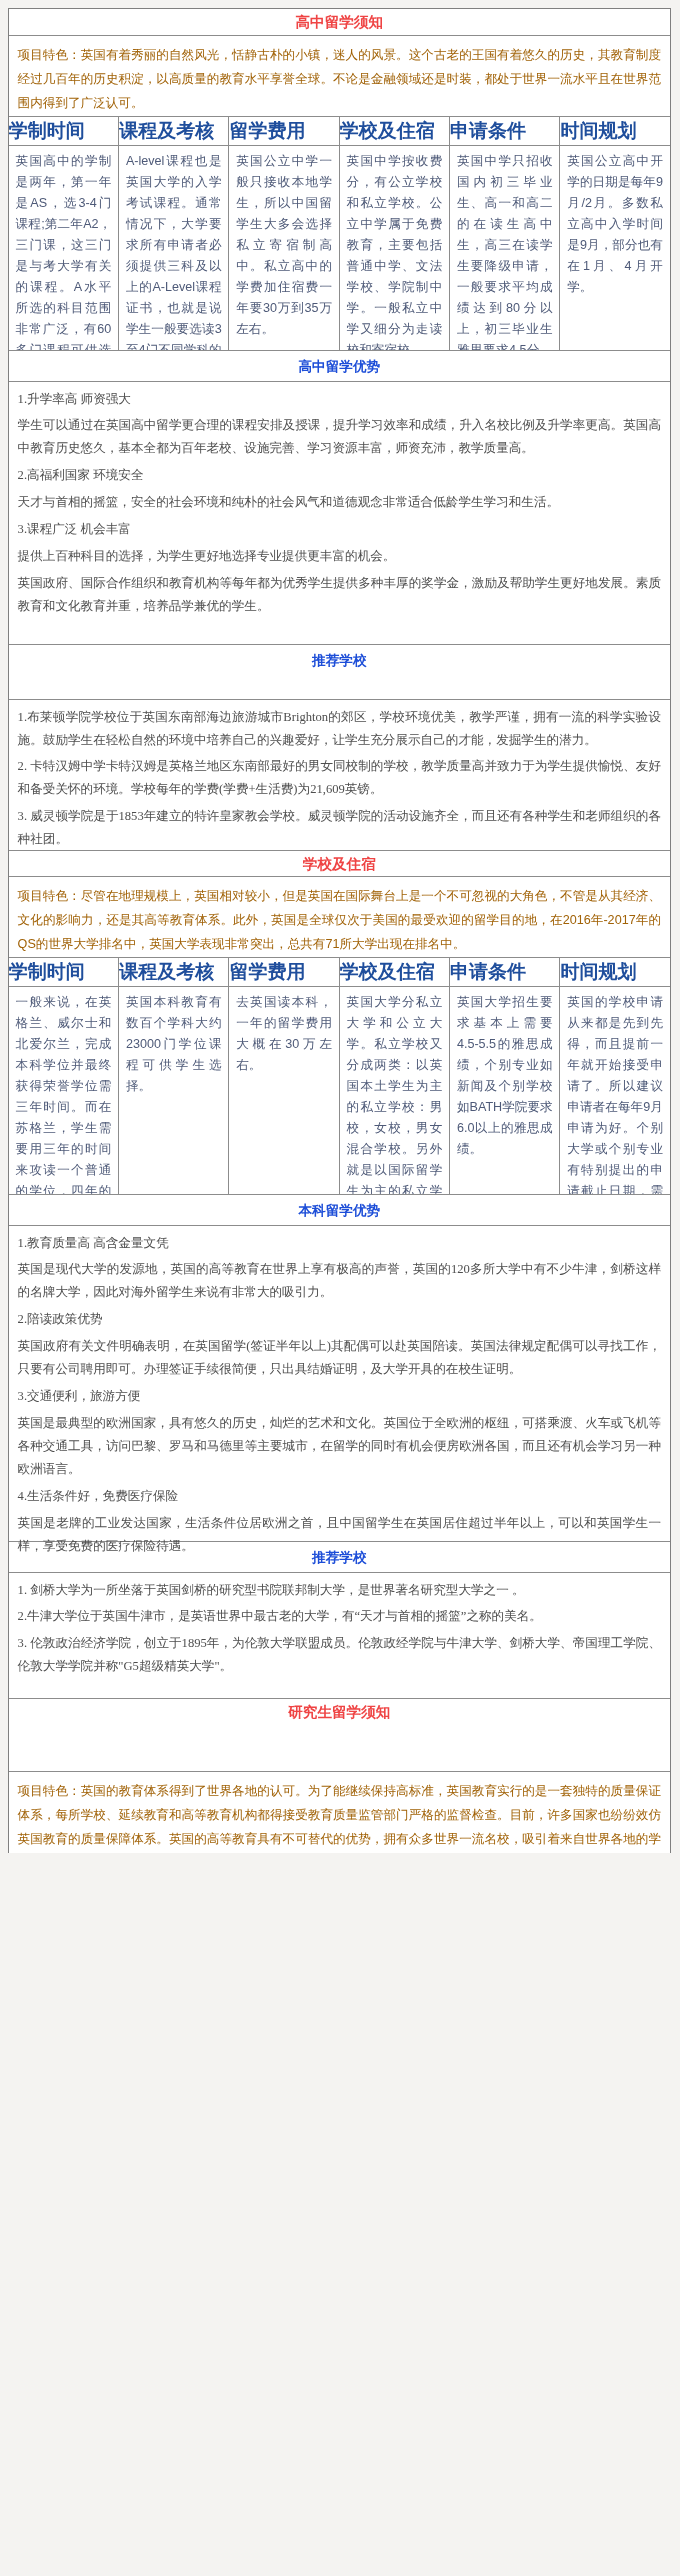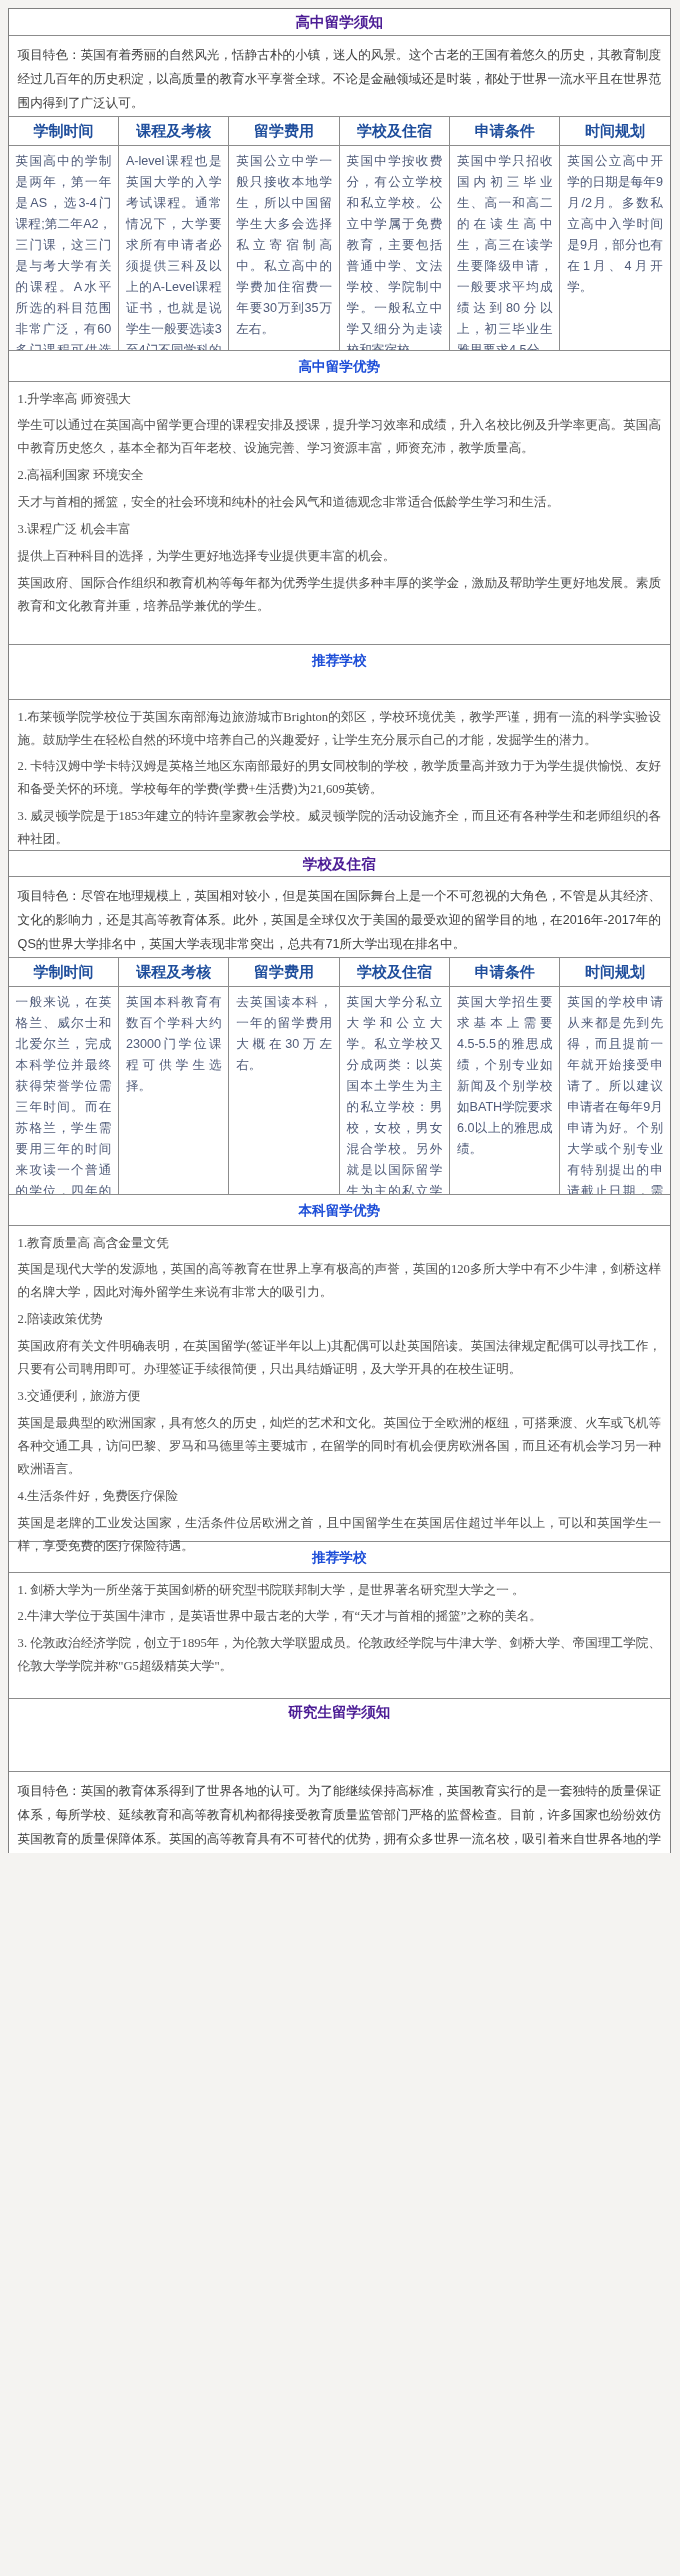--- a/index.html
+++ b/index.html
@@ -13,38 +13,38 @@
     position:absolute;top:7.8px;left:7.8px;width:663px;height:1845px;
     background:#ffffff;border:1px solid #7f7f7f;border-bottom:none;
     box-sizing:border-box;overflow:hidden;
   }
   .row{border-top:1px solid #8c8c8c;box-sizing:border-box;}
   .row:first-child{border-top:none;}
   .row-title{
     text-align:center;font-weight:bold;font-size:14.6px;
     height:26px;line-height:26px;
   }
-  .red{color:#4c1d95;text-align:center;}
+  .red{color:#ef4444;text-align:center;}
   .row-sub{
     text-align:center;font-weight:bold;font-size:13.6px;
     height:31px;line-height:31px;color:#1d4ed8;
   }
   .row-intro{
-    padding:6.8px 8.8px 0 8.8px;font-size:12.6px;line-height:24px;color:#404040;
+    padding:6.8px 8.8px 0 8.8px;font-size:12.6px;line-height:24px;color:#a16207;
     text-align:justify;box-sizing:border-box;
   }
   .cols{display:flex;box-sizing:border-box;}
   .cell{
     flex:1;border-left:1px solid #8c8c8c;box-sizing:border-box;
     padding:4.9px 6.8px;font-size:12.6px;color:#4e5a78;line-height:21px;
     text-align:justify;overflow:hidden;
   }
   .cell:first-child{border-left:none;}
   .cell-h{
-    padding:4.9px 0;text-align:center;font-weight:bold;font-size:15px;
+    padding:4.9px 0;font-weight:bold;font-size:19px;
     color:#1f4e9c;line-height:18.5px;
   }
   .row-list{
     padding:5.8px 8.8px 0 8.8px;font-size:12.6px;color:#4e4e4e;
     box-sizing:border-box;
     font-family:Liberation Serif, serif;
   }
   .row-list p{margin:0 0 3.9px 0;line-height:23px;text-align:justify;}
   .h-intro1{height:81px;} .h-data1{height:205px;} .h-adv1{height:263px;} .h-rec1{height:151px;margin-top:24px;}
   .h-intro2{height:81px;} .h-data2{height:208px;} .h-adv2{height:316px;} .h-rec2{height:126px;}

